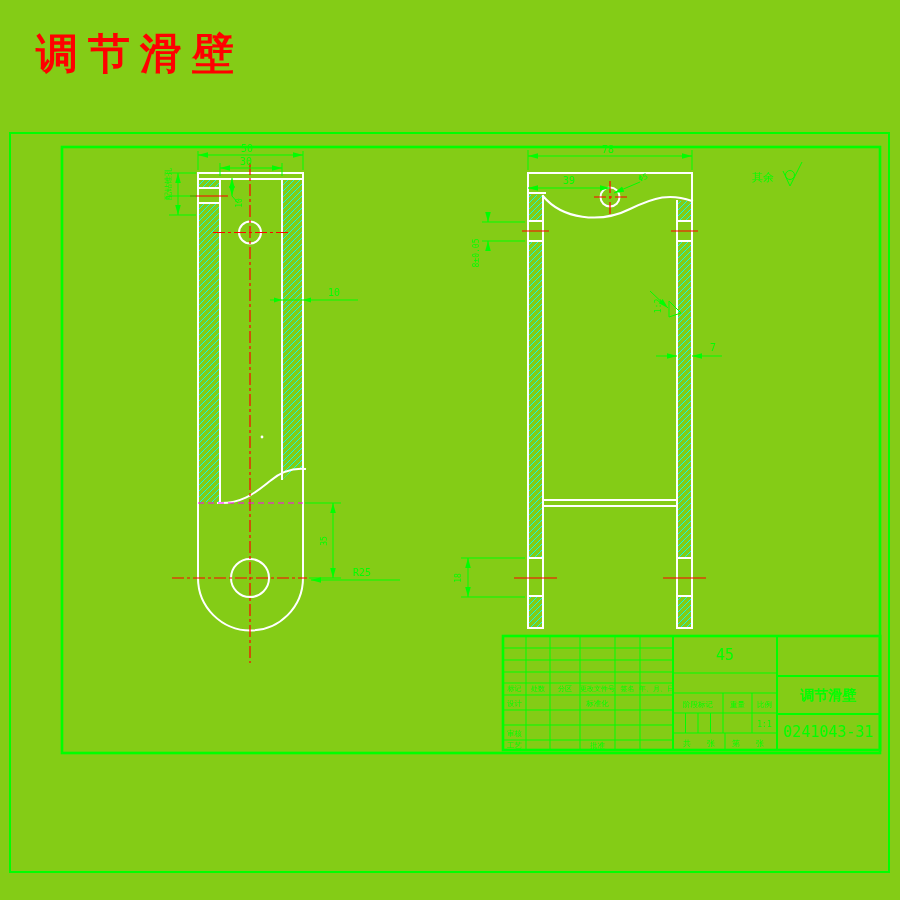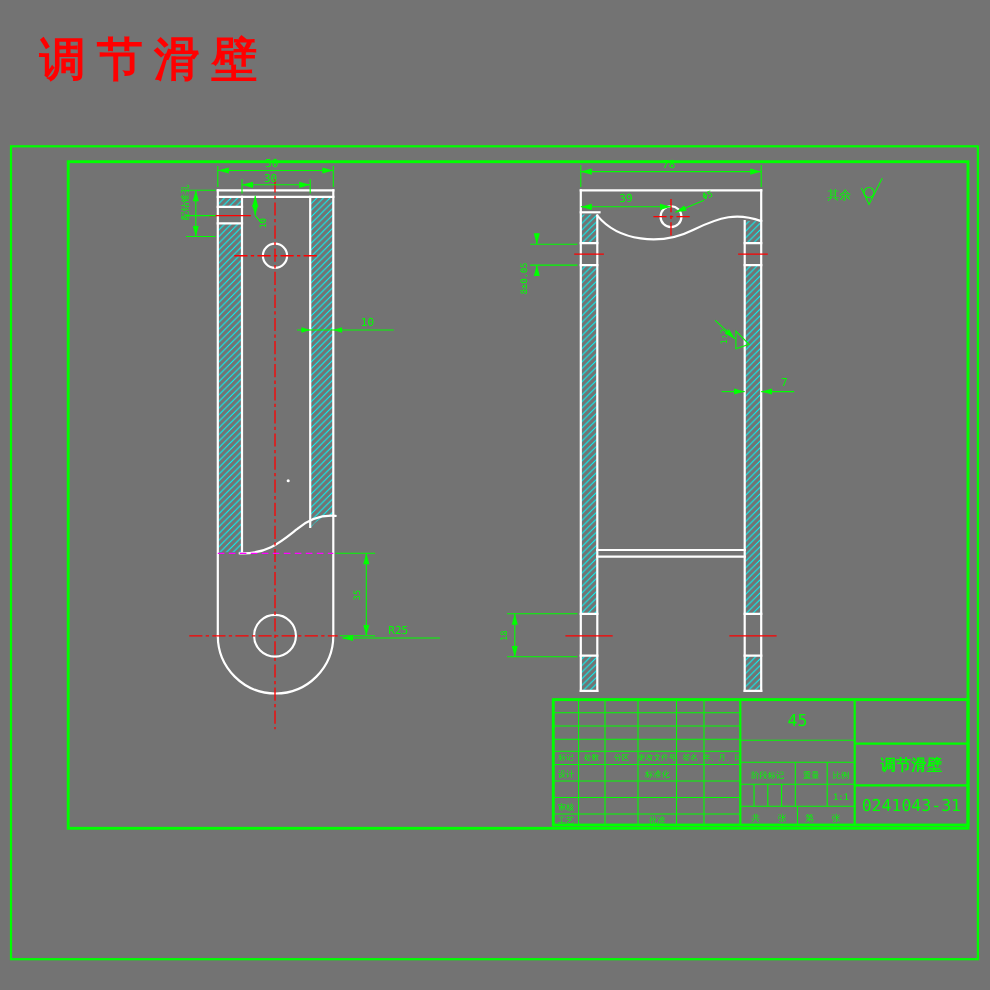--- a/index.html
+++ b/index.html
@@ -1,16 +1,16 @@
 <!DOCTYPE html>
 <html><head>
 <meta charset="utf-8">
 <style>
   html,body{margin:0;padding:0;background:#000;}
-  #stage{position:relative;width:900px;height:900px;background:#737373;overflow:hidden;}
+  #stage{position:relative;width:900px;height:900px;background:#84cc16;overflow:hidden;}
   svg{display:block;}
   .ol{stroke:#ffffff;stroke-width:2;fill:none;stroke-linecap:square;}
   .gl{stroke:#00ff00;stroke-width:1;fill:none;}
   .gl2{stroke:#00ff00;stroke-width:2;fill:none;}
   .gl3{stroke:#00ff00;stroke-width:2.6;fill:none;}
   .rl{stroke:#ff0000;stroke-width:1.2;fill:none;}
   .cl{stroke:#ff0000;stroke-width:1.2;fill:none;stroke-dasharray:12 3 3 3;}
   .ml{stroke:#ff00ff;stroke-width:1.2;fill:none;stroke-dasharray:6 4;}
   .hatch{fill:url(#hatch);stroke:none;}
   text{font-family:"DejaVu Sans Mono","Liberation Sans",sans-serif;fill:#00ff00;}

